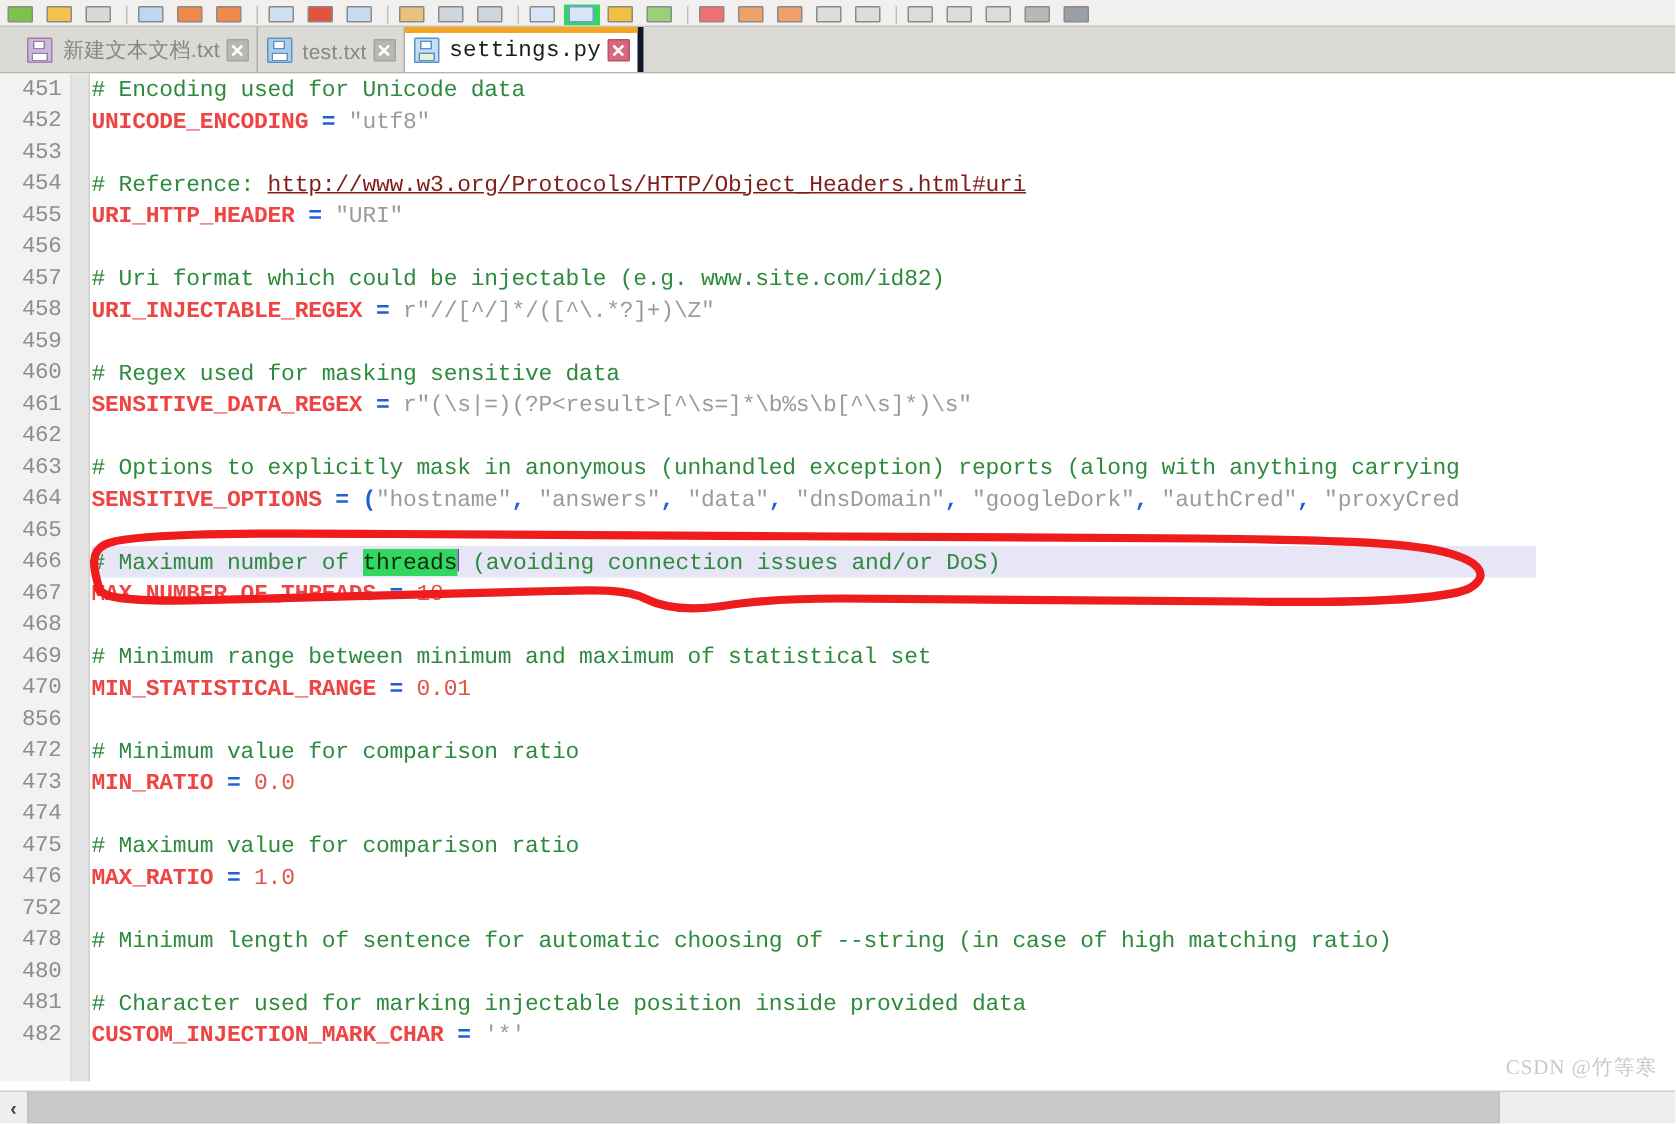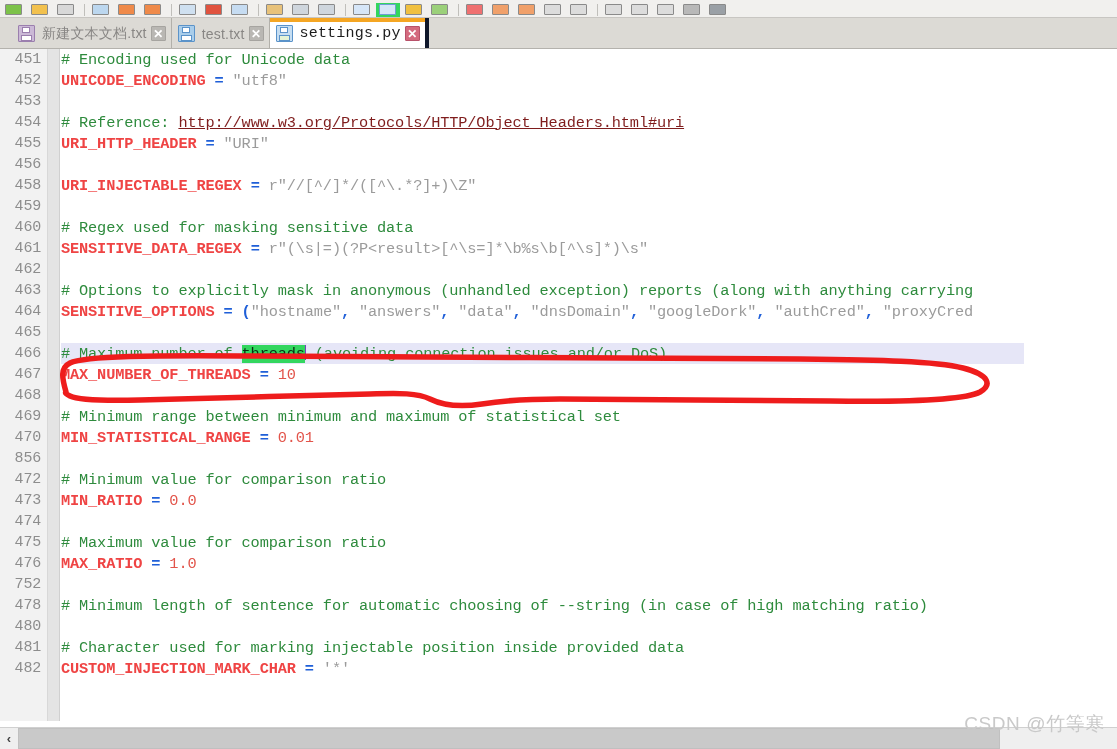--- a/index.html
+++ b/index.html
@@ -283,23 +283,23 @@
     left: 0; top: 0;
     width: 982px; height: 21px;
     background: #c9c9c9;
     border: 1px solid #c0c0c0;
   }
 
   
   .watermark {
     position: absolute;
     right: 12px;
-    bottom: 12px;
-    font-family: Liberation Sans, sans-serif;
-    font-size: 19px;
+    bottom: 28px;
+    font-family: Liberation Serif, serif;
+    font-size: 14px;
     color: #c9c9c9;
     letter-spacing: 0.6px;
     z-index: 30;
     user-select: none;
   }
 </style>
 </head>
 <body>
 
 <div id="app">
@@ -453,20 +453,25 @@
         </div>
         <div class="line">
           <div class="ln">455</div>
           <div class="spacer"></div>
           <div class="code"><span class="id">URI_HTTP_HEADER </span><span class="op">=</span><span class="str"> "URI"</span></div>
         </div>
         <div class="line">
           <div class="ln">456</div>
           <div class="spacer"></div>
           <div class="code"></div>
+        </div>
+        <div class="line">
+          <div class="ln">457</div>
+          <div class="spacer"></div>
+          <div class="code"><span class="cmt"># Uri format which could be injectable (e.g. www.site.com/id82)</span></div>
         </div>
         <div class="line">
           <div class="ln">458</div>
           <div class="spacer"></div>
           <div class="code"><span class="id">URI_INJECTABLE_REGEX </span><span class="op">=</span><span class="str"> r"//[^/]*/([^\.*?]+)\Z"</span></div>
         </div>
         <div class="line">
           <div class="ln">459</div>
           <div class="spacer"></div>
           <div class="code"></div>

